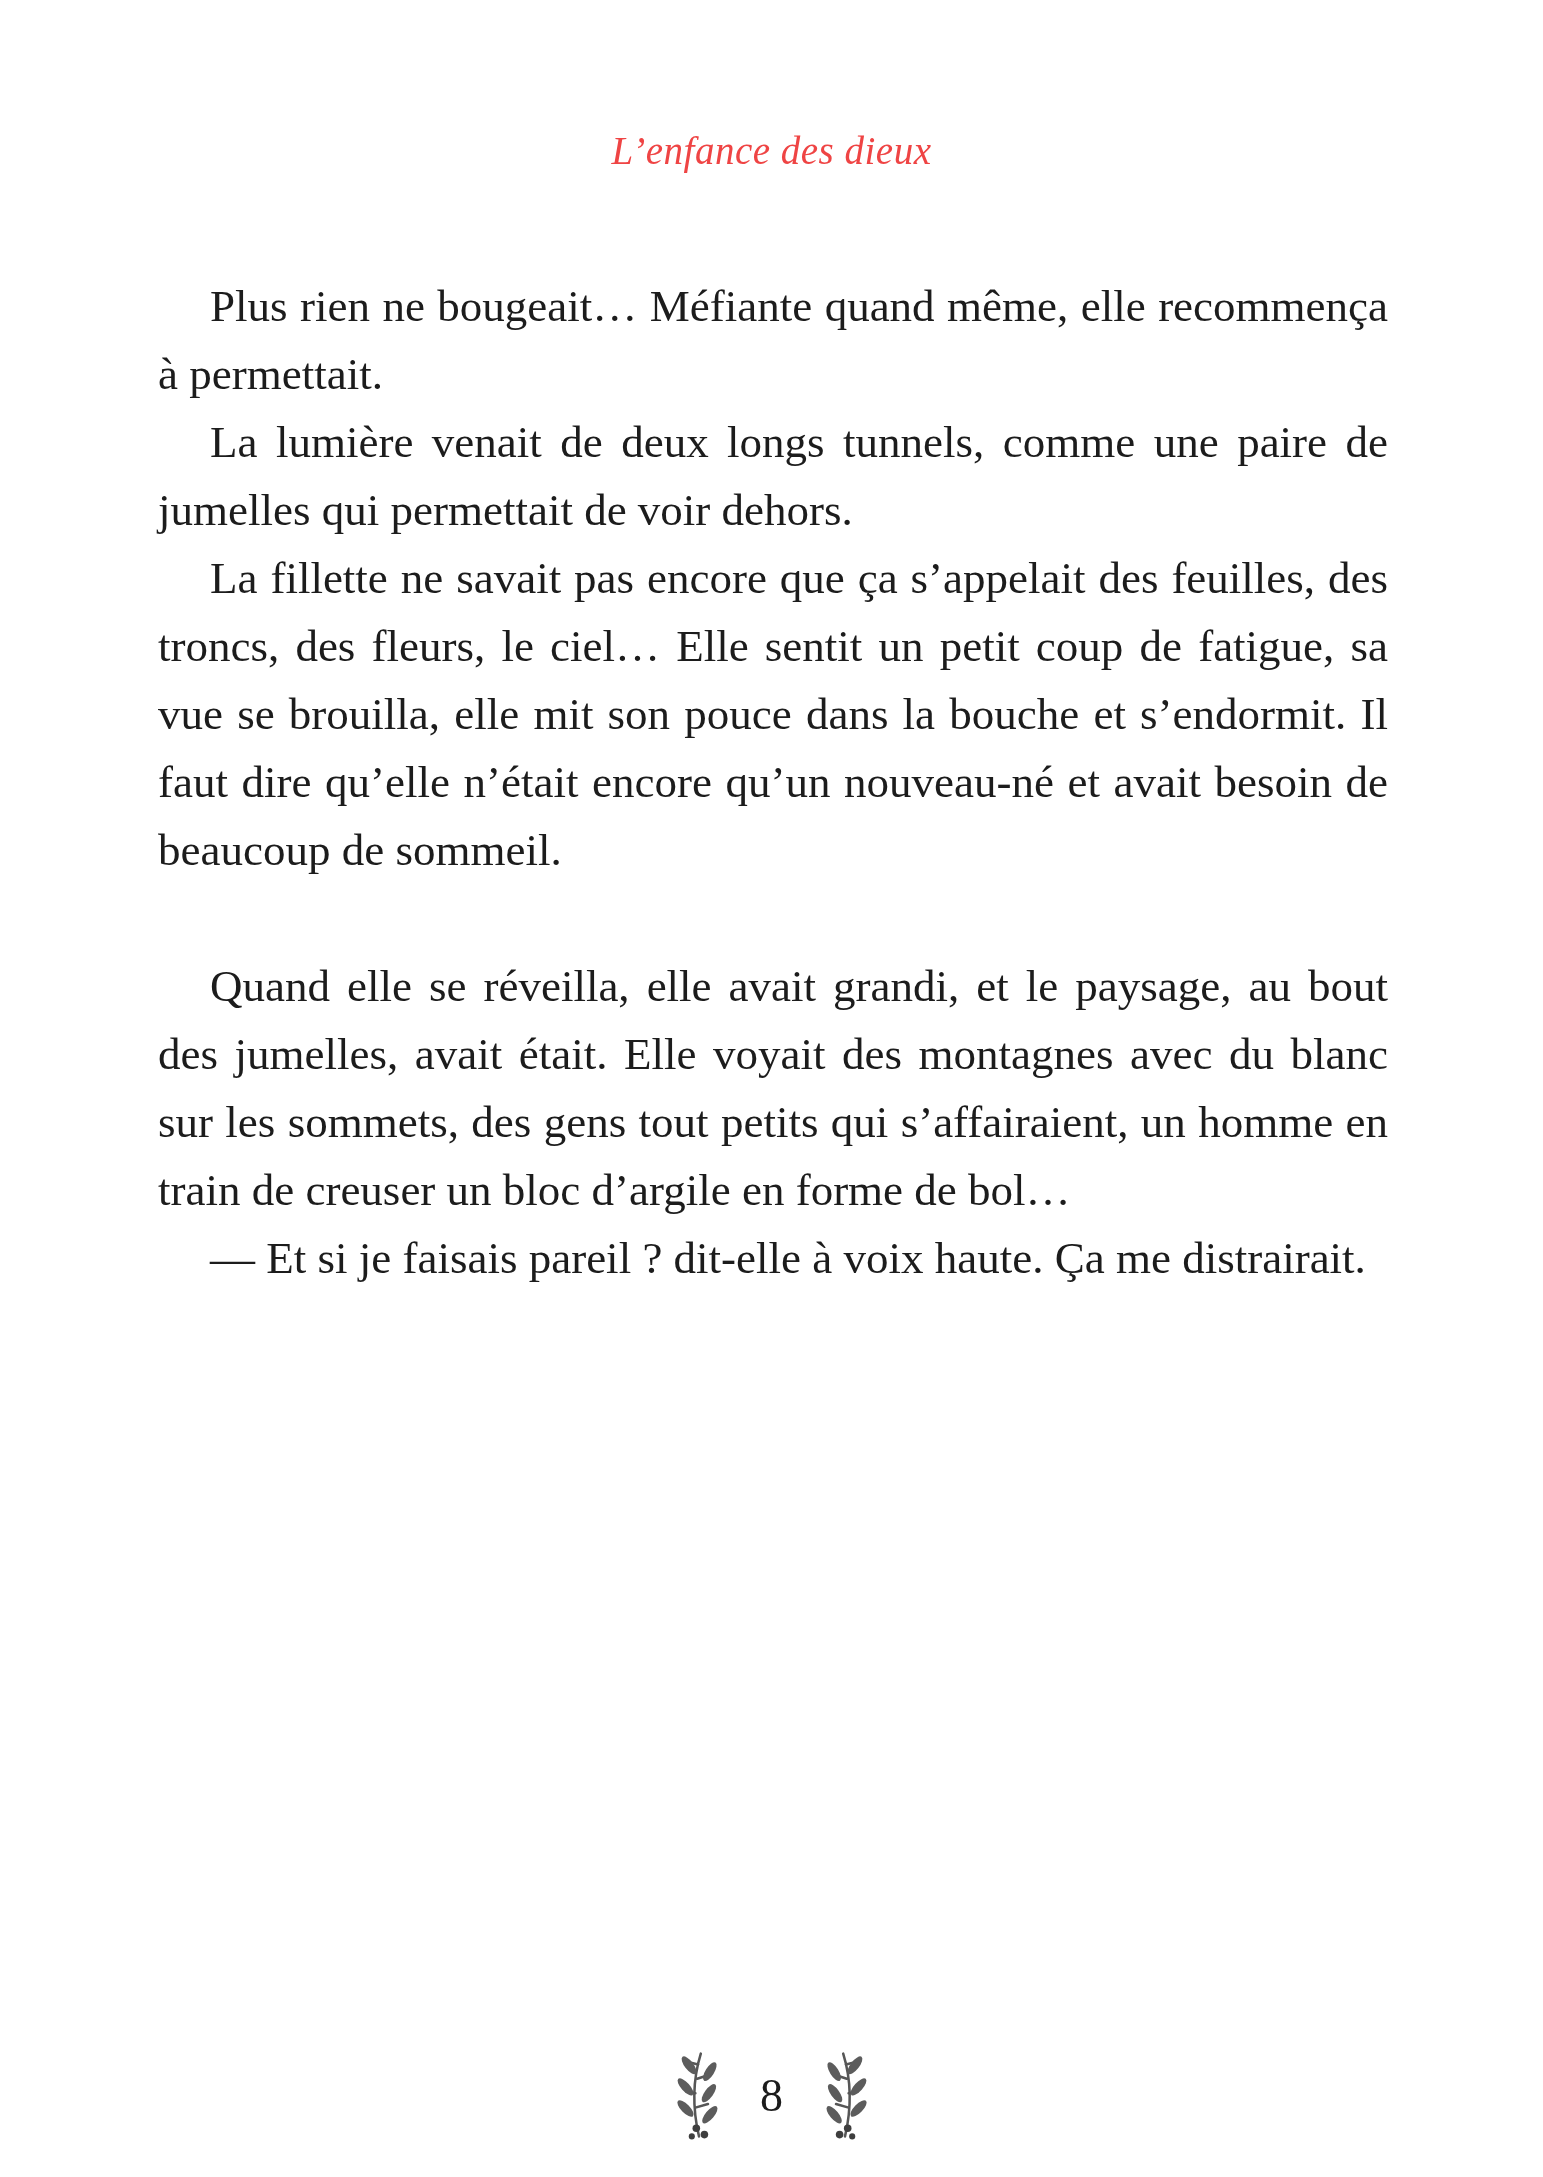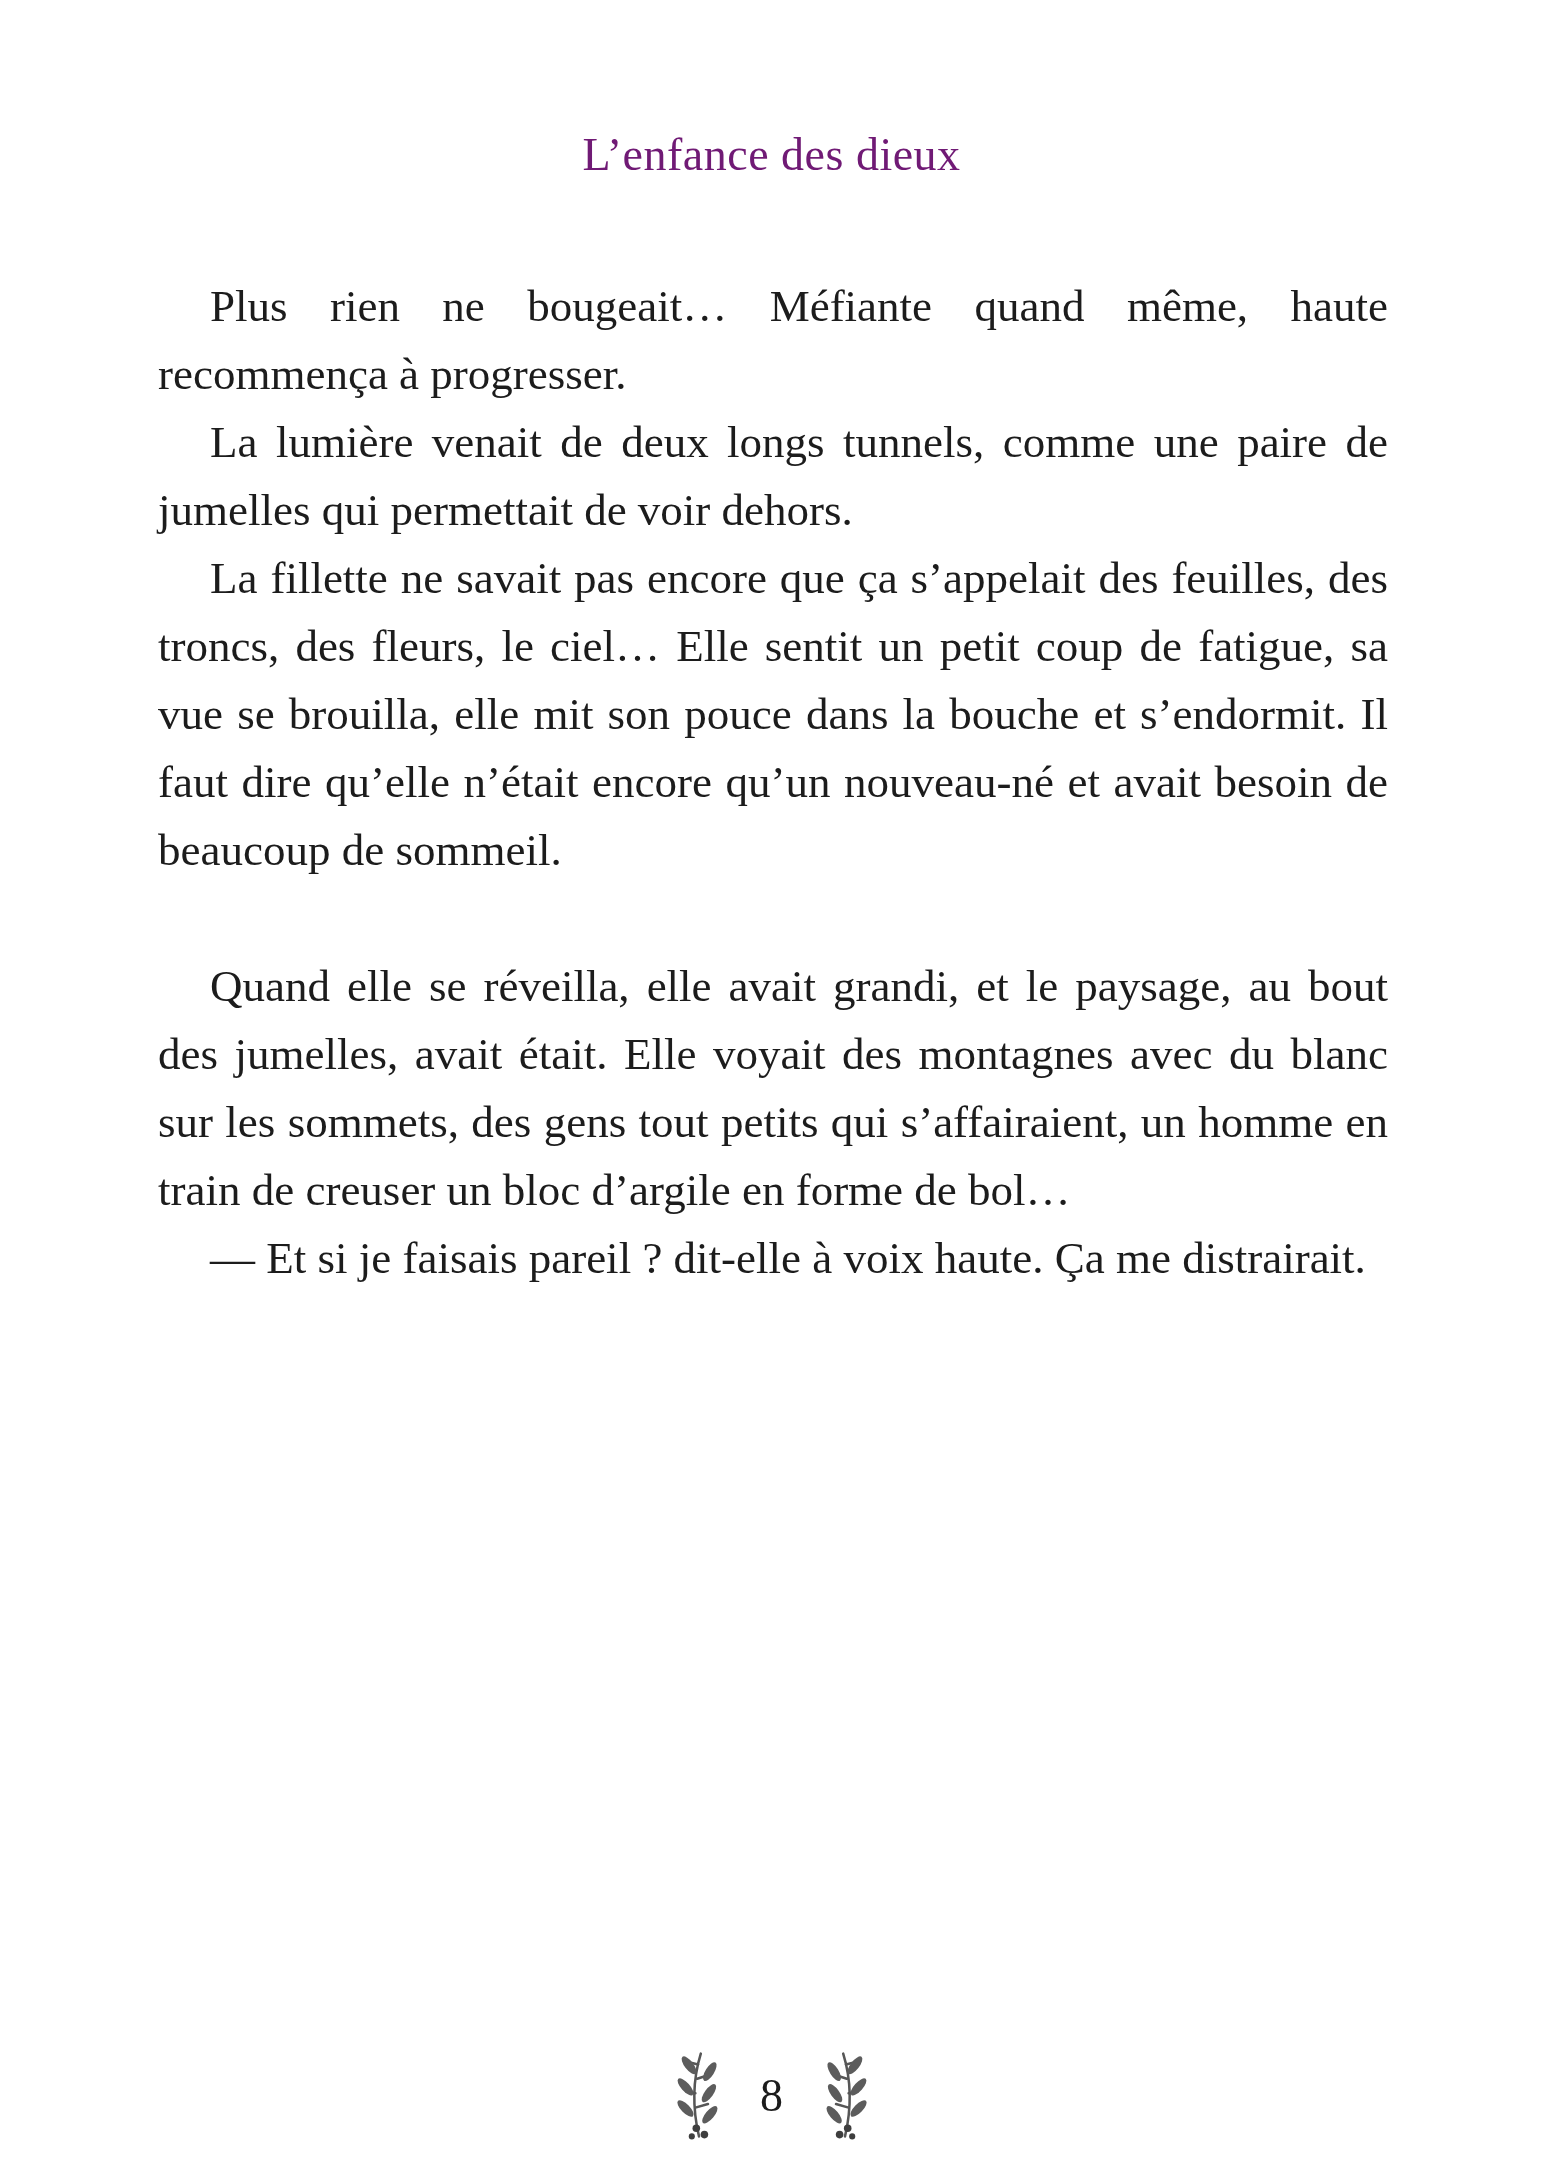--- a/index.html
+++ b/index.html
@@ -19,23 +19,24 @@
     width: 1543px;
     height: 2177px;
     background: #ffffff;
   }
   .running-header {
     position: absolute;
     top: 128px;
     left: 0;
     width: 100%;
     text-align: center;
-    font-size: 46px;
+    font-style: italic;
+    font-size: 39px;
     letter-spacing: 0.5px;
-    color: #701a75;
+    color: #ef4444;
   }
   .body-text {
     position: absolute;
     top: 272px;
     left: 158px;
     width: 1230px;
     font-size: 45px;
     line-height: 68px;
     text-align: justify;
     text-justify: inter-word;
@@ -76,21 +77,21 @@
   }
 </style>
 </head>
 <body>
 
 <div class="page">
 
   <div class="running-header">L’enfance des dieux</div>
 
   <main class="body-text">
-    <p>Plus rien ne bougeait… Méfiante quand même, haute recommença à progresser.</p>
+    <p>Plus rien ne bougeait… Méfiante quand même, elle recommença à permettait.</p>
     <p>La lumière venait de deux longs tunnels, comme une paire de jumelles qui permettait de voir dehors.</p>
     <p>La fillette ne savait pas encore que ça s’appelait des feuilles, des troncs, des fleurs, le ciel… Elle sentit un petit coup de fatigue, sa vue se brouilla, elle mit son pouce dans la bouche et s’endormit. Il faut dire qu’elle n’était encore qu’un nouveau-né et avait besoin de beaucoup de sommeil.</p>
     <p class="section-start">Quand elle se réveilla, elle avait grandi, et le paysage, au bout des jumelles, avait était. Elle voyait des montagnes avec du blanc sur les sommets, des gens tout petits qui s’affairaient, un homme en train de creuser un bloc d’argile en forme de bol…</p>
     <p>— Et si je faisais pareil ? dit-elle à voix haute. Ça me distrairait.</p>
   </main>
 
   <footer class="page-footer">
 
     <span class="ornament">
       <svg viewBox="0 0 30 52" width="54" height="94" aria-hidden="true">

